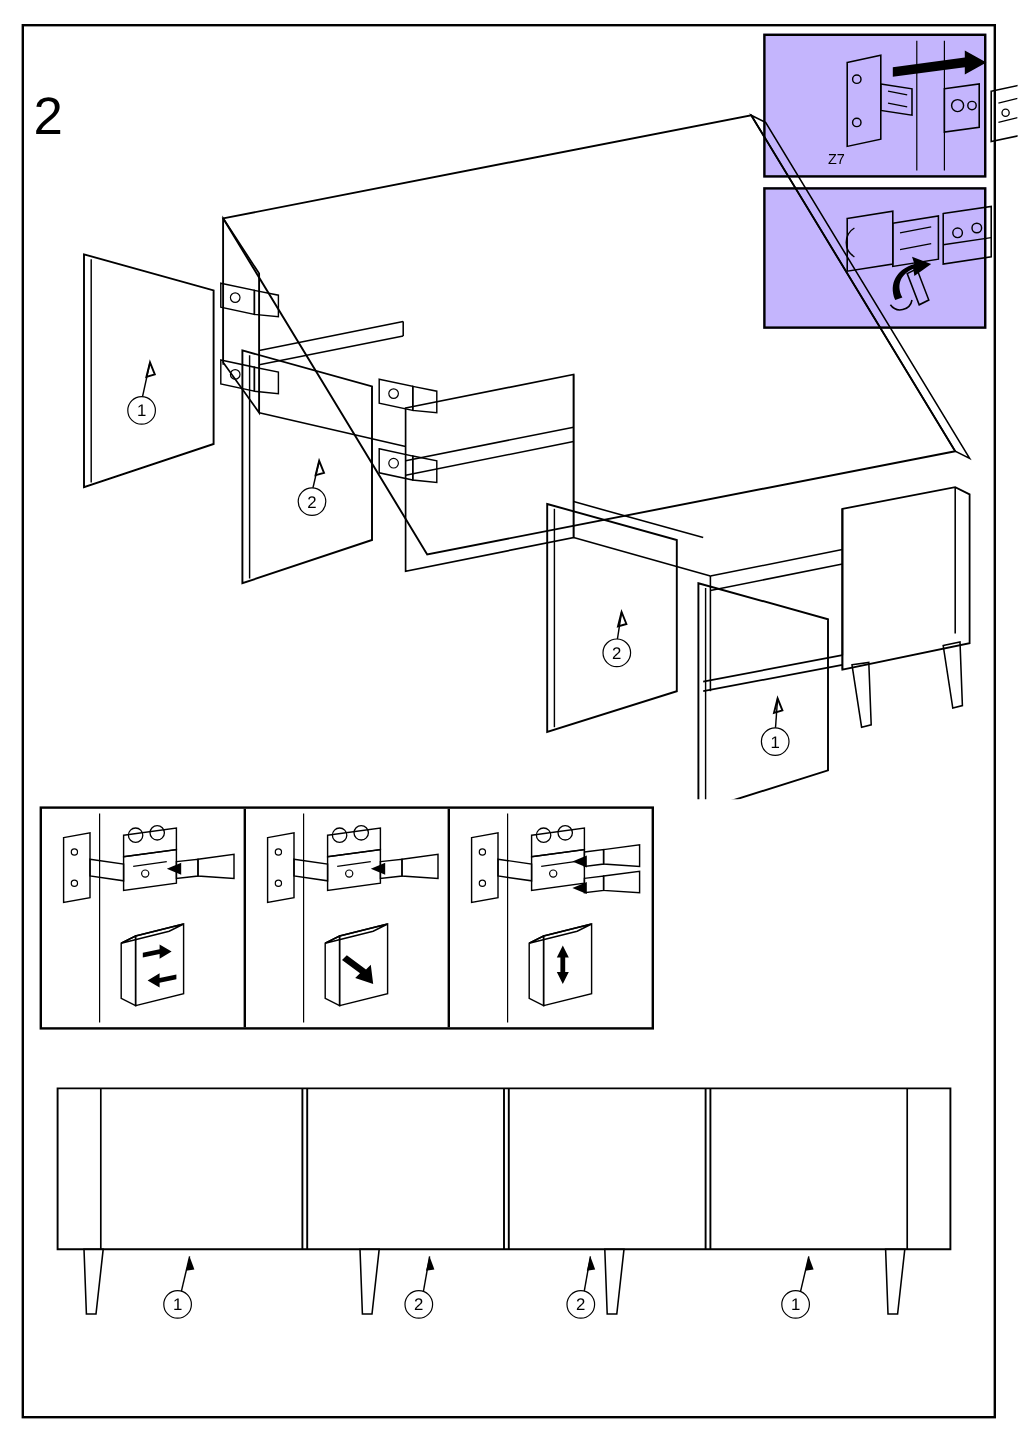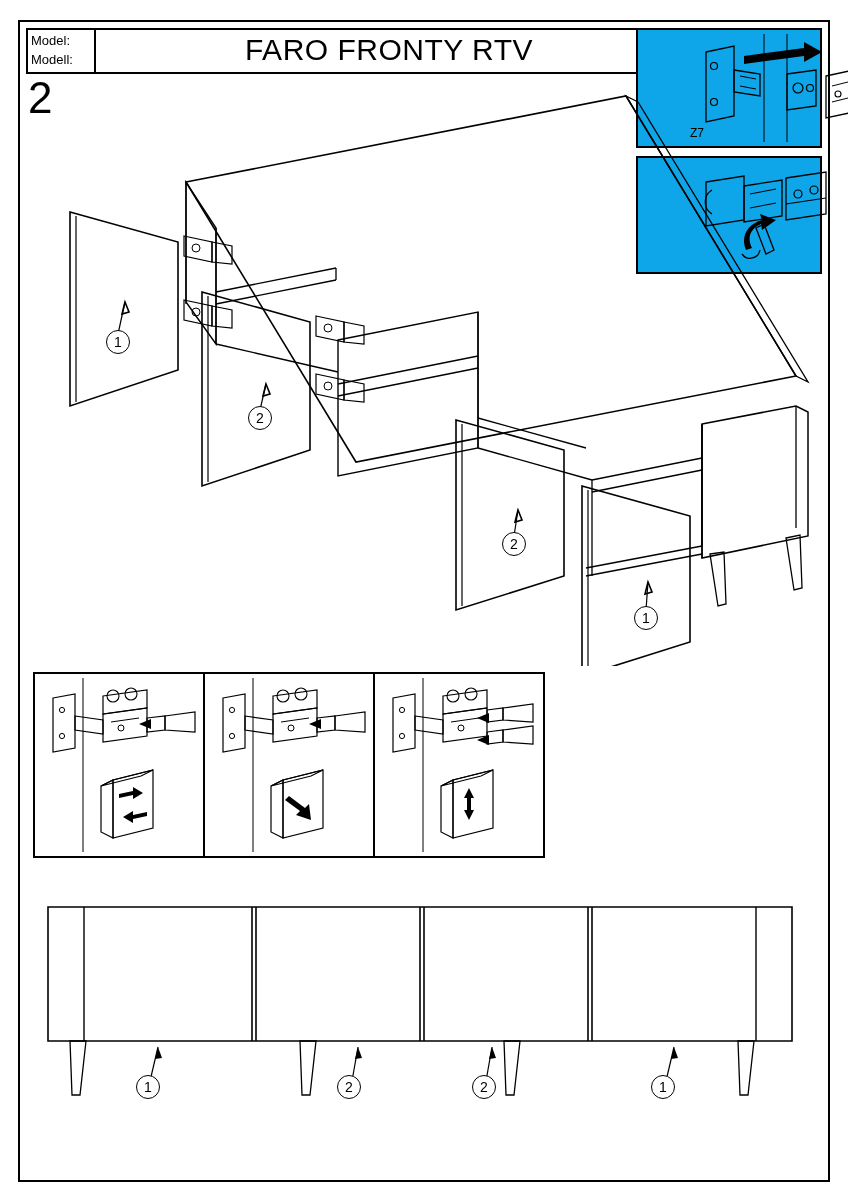--- a/index.html
+++ b/index.html
@@ -98,21 +98,21 @@
     top: 76px;
     font-size: 44px;
     line-height: 1;
   }
 
   
   .hw-box {
     position: absolute;
     border: 2px solid #000;
     box-sizing: border-box;
-    background: #0ea5e9;
+    background: #c4b5fd;
     padding-left: 48px;
   }
   #hw-box-1 { left: 636px; top: 28px; width: 186px; height: 120px; }
   #hw-box-2 { left: 636px; top: 156px; width: 186px; height: 118px; }
 
   
   .main-drawing {
     position: absolute;
     left: 26px;
     top: 76px;
@@ -166,34 +166,20 @@
   svg { display: block; }
   .ln { fill: none; stroke: #000; }
 </style>
 </head>
 <body>
 
 <div class="page">
 
   <div class="page-border"></div>
 
-  <div class="titlebar">
-    <div class="tb-model">
-      <span>Model:</span>
-      <span>Modell:</span>
-    </div>
-    <div class="tb-title">FARO FRONTY RTV</div>
-    <div class="tb-page">
-      <div class="tb-page-labels">
-        <span>Strona:</span>
-        <span>Blatt Nr:</span>
-      </div>
-      <div class="tb-page-num">2/2</div>
-    </div>
-  </div>
 
   <div class="step-number">2</div>
 
   <div class="hw-box" id="hw-box-1">
     <svg width="182" height="116" viewBox="0 0 182 116">
 
       <path class="ln" stroke-width="1" d="M78 4 L78 112 M101 4 L101 112"></path>
 
       <path class="ln" stroke-width="1.3" fill="#ffffff" d="M20 22 L48 16 L48 86 L20 92 Z"></path>
       <circle cx="28" cy="36" r="3.5" class="ln" stroke-width="1.2"></circle>

